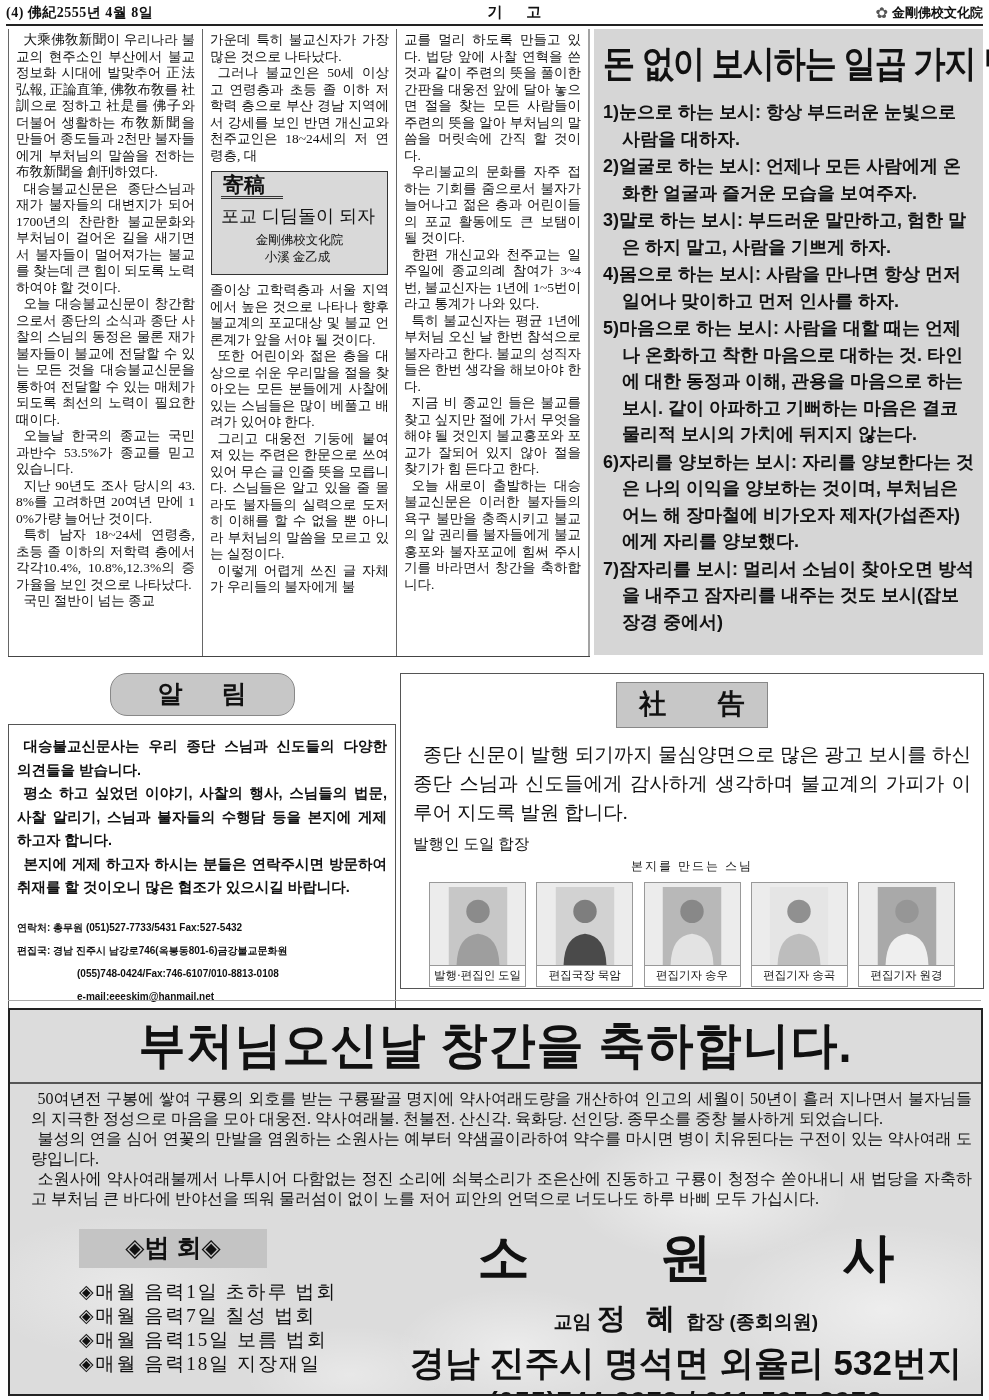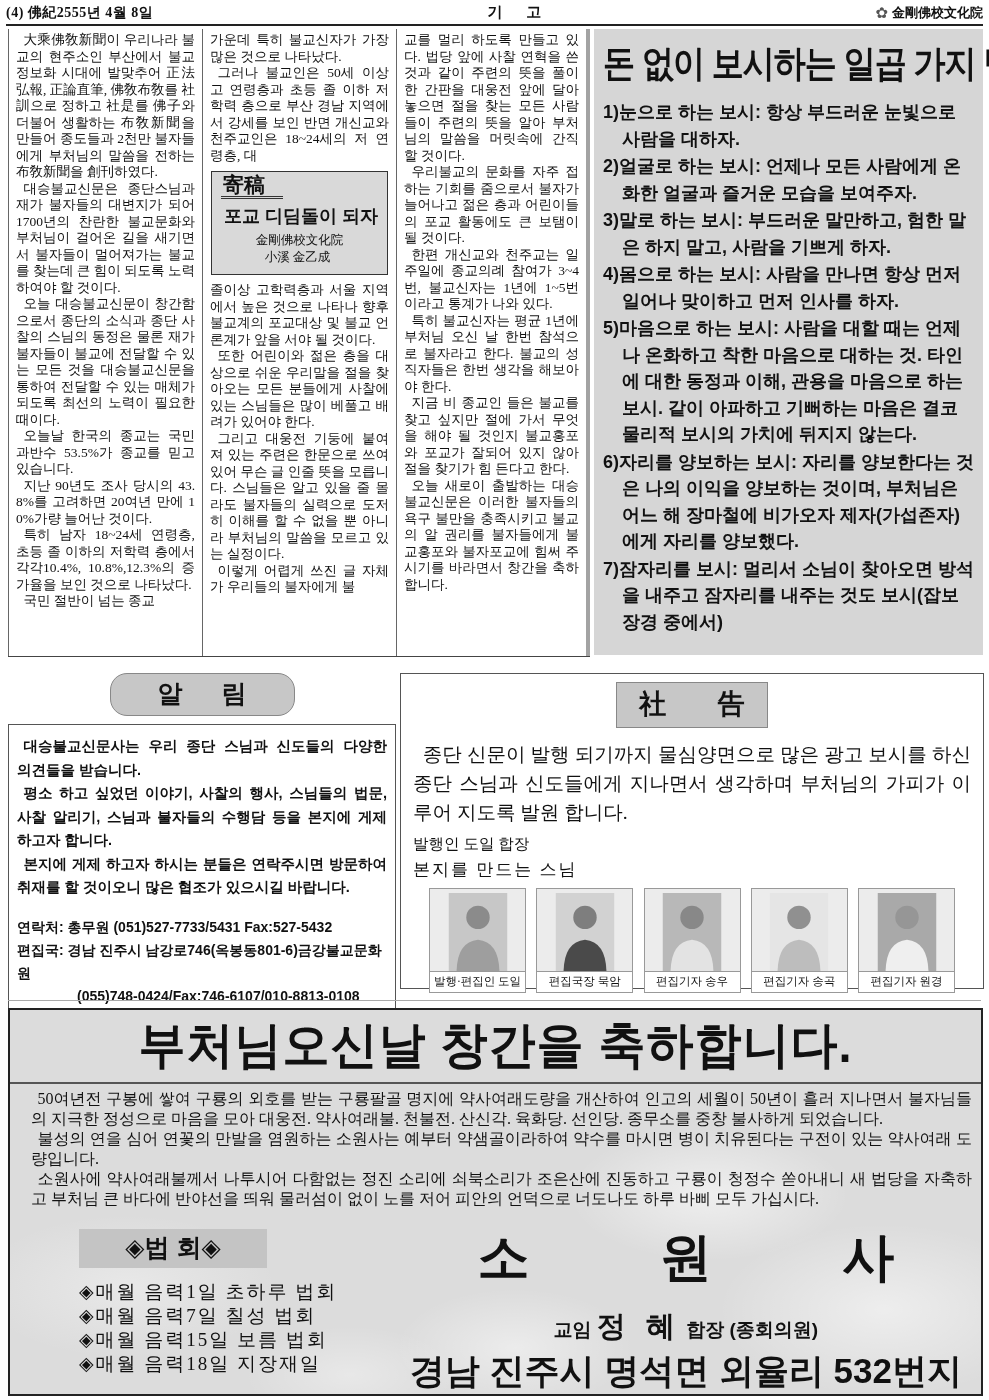--- a/index.html
+++ b/index.html
@@ -15,29 +15,29 @@
   .mast-brand { display:flex; align-items:center; gap:4px;
     font-family:"Liberation Sans","DejaVu Sans",sans-serif; font-size:13px; font-weight:bold; }
   .logo-glyph { font-size:15px; color:#555; }
   .mast-rule { position:absolute; left:6px; right:6px; top:24px; border-top:2px solid #222; }
 
   
   .article { position:absolute; left:8px; top:29px; width:582px; height:628px;
     display:flex; border-bottom:1px solid #444; overflow:hidden; }
   .col { width:194px; padding:3px 7px 0 7px; border-left:1px solid #666;
     font-size:13.5px; line-height:16.5px; text-align:justify; word-break:break-all; }
-  .col:last-child { border-right:4px solid #a3a3a3; }
+  .col:last-child { border-right:2px solid #a3a3a3; }
   .para { text-indent:.55em; }
   .no-first-indent > .para:first-child { text-indent:0; }
 
   .kigo-box { border:1.5px solid #333; background:#d9d9d9; margin:7px 1px; padding:5px 9px 9px; }
   .kigo-label { display:inline-block; font-size:21px; font-weight:bold;
     border-bottom:3px double #333; padding:0 18px 2px 2px; text-indent:0; }
-  .kigo-title { font-family:"Liberation Sans","DejaVu Sans",sans-serif; font-weight:bold;
-    font-size:18px; text-align:right; margin-top:9px; letter-spacing:0; text-indent:0; }
+  .kigo-title { font-family:"Liberation Sans","DejaVu Sans",sans-serif; font-weight:normal;
+    font-size:18px; text-align:left; margin-top:9px; letter-spacing:0; text-indent:0; }
   .kigo-org { text-align:center; font-size:12.5px; margin-top:8px; text-indent:0; }
   .kigo-author { text-align:center; font-size:12.5px; padding-right:4px; text-indent:0; }
 
   
   .donation { position:absolute; left:594px; top:29px; width:389px; height:626px;
     background:#d6d6d6; padding:8px 9px 0 9px; }
   .donation-title { font-family:"Liberation Sans","DejaVu Sans",sans-serif; font-weight:900;
     font-size:32px; letter-spacing:-1px; text-align:center; margin:2px 0 16px;
     transform:scaleY(1.15); transform-origin:top center; white-space:nowrap; }
   .donation-item { font-family:"Liberation Sans","DejaVu Sans",sans-serif; font-weight:bold;
@@ -47,30 +47,30 @@
   .notice { position:absolute; left:8px; top:673px; width:388px; }
   .box-title { background:#c7c7c7; border:1px solid #888;
     font-family:"Liberation Sans","DejaVu Sans",sans-serif; font-weight:bold;
     font-size:25px; text-align:center; padding:3px 0 5px; }
   .notice .box-title { width:185px; margin:0 auto 8px; letter-spacing:16px; text-indent:16px;border-radius:17px; }
   .notice-body { border:1px solid #555; padding:10px 8px 8px;
     font-family:"Liberation Sans","DejaVu Sans",sans-serif; font-weight:bold;
     font-size:14.5px; line-height:23.5px; }
   .notice-body .para { text-indent:.45em; text-align:justify; word-break:keep-all; }
   .notice-contacts { margin-top:16px; }
-  .notice-contacts .citem { text-indent:0; font-size:14px; line-height:23px; }
+  .notice-contacts .citem { text-indent:0; font-size:10px; line-height:23px; }
   .notice-contacts .citem:nth-child(n+3) { padding-left:60px; }
 
   
   .sago { position:absolute; left:400px; top:673px; width:584px; height:316px;
     border:1px solid #555; padding:7px 12px 0; }
   .sago .box-title { width:152px; margin:1px auto 12px; letter-spacing:22px; text-indent:22px; font-size:27px; }
   .sago-body { font-size:19.5px; line-height:29px; text-align:justify; word-break:break-all; text-indent:.5em; }
   .sago-signer { text-align:left; font-size:15.5px; margin:7px 34px 3px 0; }
-  .sago-photos-title { font-size:17px; letter-spacing:2px; margin-bottom:7px; }
+  .sago-photos-title { text-align:center; font-size:12px; letter-spacing:2px; margin-bottom:7px; }
   .photo-row { display:flex; justify-content:space-between; padding:0 16px; }
   .photo-slot { width:97px; }
   .photo-frame { border:1px solid #999; height:84px; background:#ececec;
     display:flex; align-items:flex-end; justify-content:center; overflow:hidden; }
   .photo-frame svg { width:72px; height:78px; display:block; }
   .photo-caption { border:1px solid #999; border-top:none; text-align:center;
     font-size:11.5px; padding:2px 0 3px; background:#fff; white-space:nowrap; }
 
   .mid-sep { position:absolute; left:8px; right:8px; top:1000px; border-top:1px solid #aaa; }
 
@@ -92,21 +92,21 @@
   .ad-bottom { position:relative; display:flex; margin-top:14px; }
   .beophoe { width:400px; padding-left:60px; padding-top:6px; }
   .beophoe-title { background:#c4c4c4; width:188px; text-align:center;
     font-family:"Liberation Sans","DejaVu Sans",sans-serif; font-weight:900;
     font-size:25px; padding:2px 0 4px; margin-bottom:12px; }
   .beophoe-item { font-size:19px; line-height:24px; letter-spacing:2px; white-space:nowrap; }
   .temple { flex:1; text-align:center; padding-right:10px; }
   .temple-name { font-family:"Liberation Sans","DejaVu Sans",sans-serif; font-weight:900;
     font-size:52px; letter-spacing:58px; text-indent:58px; white-space:nowrap; }
   .temple-line1 { font-family:"Liberation Sans","DejaVu Sans",sans-serif; font-weight:bold;
-    font-size:19px; margin-top:14px; white-space:nowrap; }
+    font-size:19px; margin-top:6px; white-space:nowrap; }
   .temple-line1 .nm { font-size:29px; font-weight:900; letter-spacing:6px; }
   .temple-addr { font-family:"Liberation Sans","DejaVu Sans",sans-serif; font-weight:900;
     font-size:35px; margin-top:1px; white-space:nowrap; }
   .temple-phone { font-family:"Liberation Sans","DejaVu Sans",sans-serif; font-weight:bold;
     font-size:27px; letter-spacing:1px; white-space:nowrap; }
 </style>
 </head>
 <body>
 
 <div class="page">
@@ -186,21 +186,21 @@
           <div class="citem">연락처: 총무원 (051)527-7733/5431 Fax:527-5432</div>
           <div class="citem">편집국: 경남 진주시 남강로746(옥봉동801-6)금강불교문화원</div>
           <div class="citem">(055)748-0424/Fax:746-6107/010-8813-0108</div>
           <div class="citem">e-mail:eeeskim@hanmail.net</div>
         </div>
     </div>
   </div>
 
   <div class="sago">
     <div class="box-title">社 告</div>
-    <div class="sago-body">종단 신문이 발행 되기까지 물심양면으로 많은 광고 보시를 하신 종단 스님과 신도들에게 지나면서 생각하며 부처님의 가피가 이루어 지도록 발원 합니다.</div>
+    <div class="sago-body">종단 신문이 발행 되기까지 물심양면으로 많은 광고 보시를 하신 종단 스님과 신도들에게 감사하게 생각하며 불교계의 가피가 이루어 지도록 발원 합니다.</div>
     <div class="sago-signer">발행인 도일 합장</div>
     <div class="sago-photos-title">본지를 만드는 스님</div>
     <div class="photo-row">
       <figure class="photo-slot">
         <div class="photo-frame">
           <svg viewBox="0 0 60 80">
             <rect width="60" height="80" fill="#c7c7c7"></rect>
               <circle cx="30" cy="25" r="12" fill="#8b8b8b"></circle>
             <path d="M8 80 Q9 50 30 48 Q51 50 52 80 Z" fill="#9e9e9e"></path>
             </svg>

